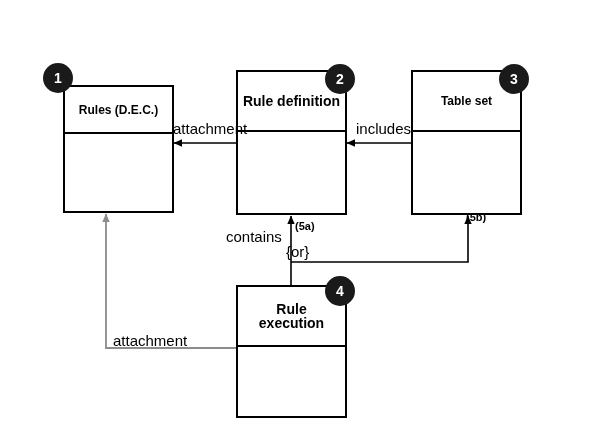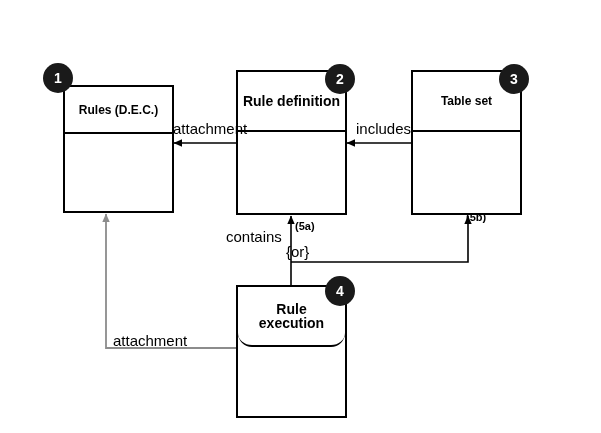--- a/index.html
+++ b/index.html
@@ -119,21 +119,21 @@
   </div>
 
   <div class="box" style="left:411px; top:70px; width:111px; height:145px;">
     <div class="box-header one-line" style="height:60px;">Table set</div>
   </div>
   <div class="badge" style="left:499px; top:64px;">
     <span>3</span>
   </div>
 
   <div class="box" style="left:236px; top:285px; width:111px; height:133px;">
-    <div class="box-header" style="height:60px;border-radius:14px;">Rule execution</div>
+    <div class="box-header" style="height:60px;">Rule execution</div>
   </div>
   <div class="badge" style="left:325px; top:276px;">
     <span>4</span>
   </div>
 
   <div class="edge-label" style="left:173px; top:120px;">attachment</div>
   <div class="edge-label" style="left:356px; top:120px;">includes</div>
   <div class="edge-label" style="left:226px; top:228px;">contains</div>
   <div class="edge-label" style="left:286px; top:243px;text-align:right;">{or}</div>
   <div class="edge-label" style="left:113px; top:332px;">attachment</div>

